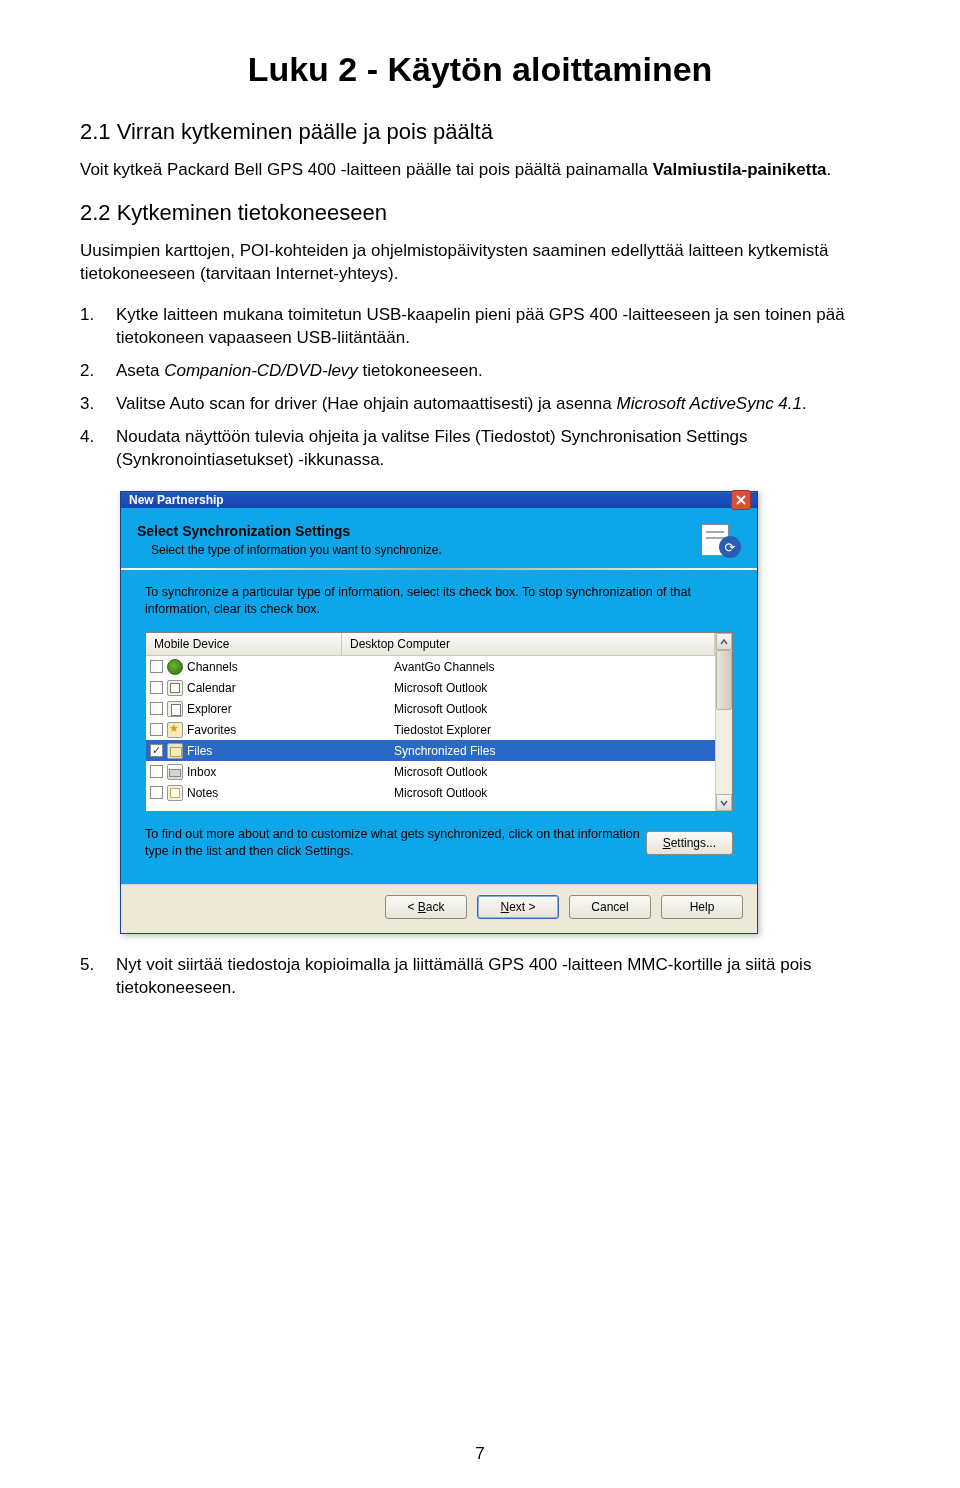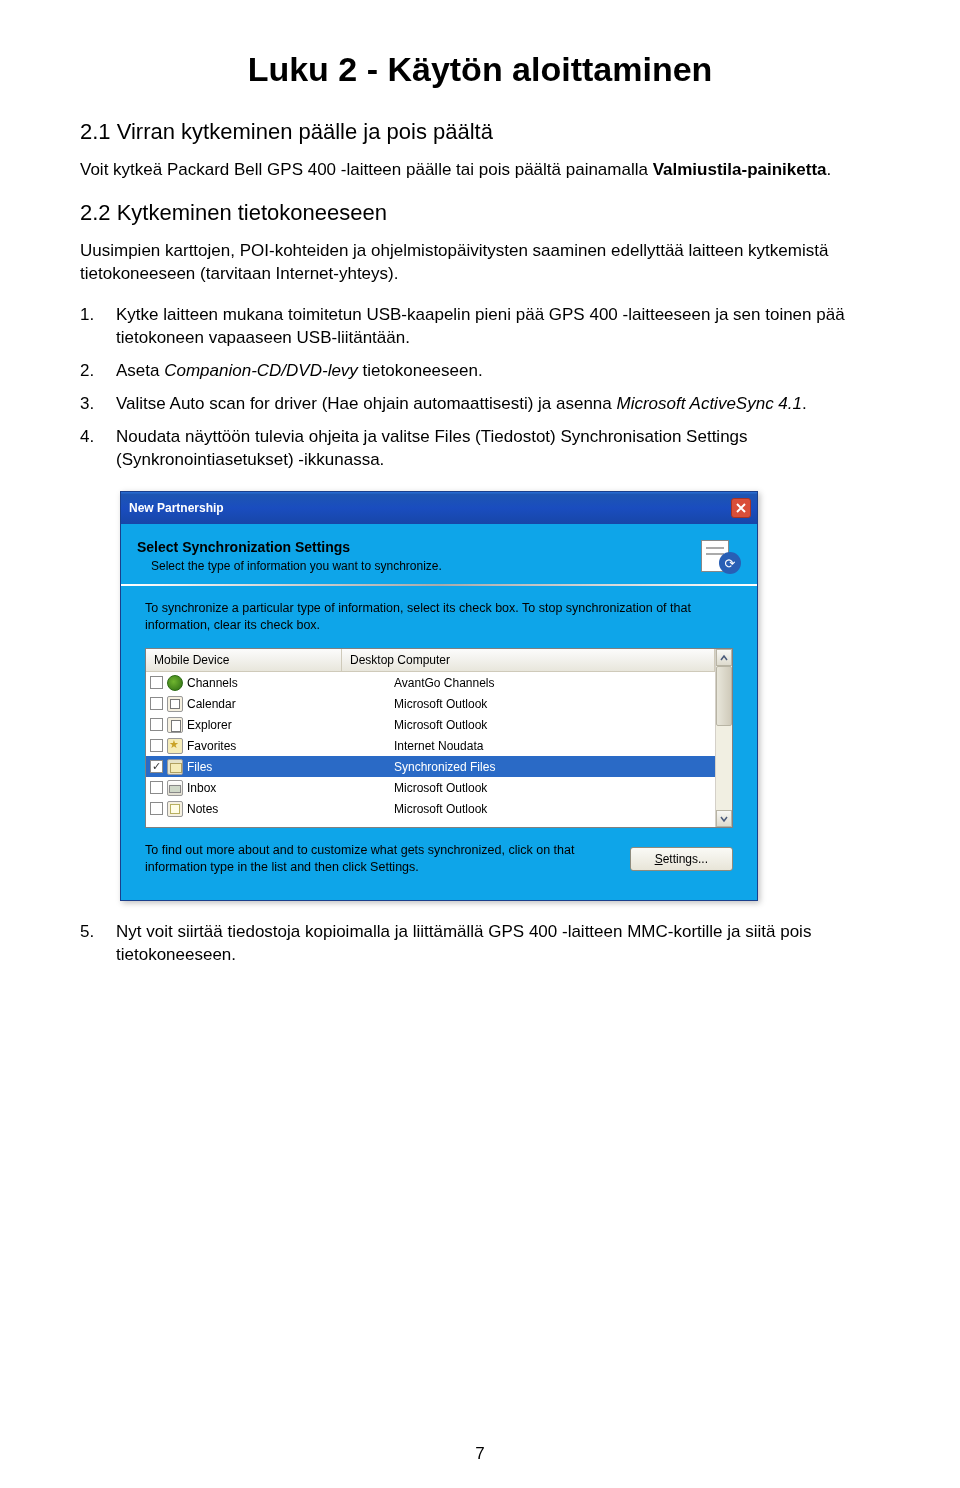--- a/index.html
+++ b/index.html
@@ -56,21 +56,21 @@
     font-family: Tahoma, Arial, sans-serif;
     font-size: 12px;
     box-shadow: 2px 2px 6px rgba(0,0,0,0.25);
   }
   .titlebar {
     display: flex;
     justify-content: space-between;
     align-items: center;
     background: linear-gradient(to bottom, #2a6fd6 0%, #1d55b2 8%, #1a4dbf 50%, #1746a8 100%);
     color: #fff;
-    height: 32px;
+    height: 16px;
     padding: 0 6px 0 8px;
     font-weight: bold;
   }
   .close-btn {
     width: 20px; height: 20px;
     background: #d94f3a;
     border: 1px solid #a63426;
     border-radius: 3px;
     display: flex; align-items: center; justify-content: center;
   }
@@ -237,21 +237,21 @@
   }
   .settings-row .txt {
     flex: 1;
     font-size: 12.5px;
     line-height: 1.35;
   }
   .btn {
     background: linear-gradient(to bottom, #fafaf6, #e8e5d8);
     border: 1px solid #8e8b7d;
     border-radius: 3px;
-    padding: 4px 24px;
+    padding: 4px 16px;
     font-size: 12px;
     min-width: 78px;
     text-align: center;
     font-family: Tahoma, Arial, sans-serif;
   }
   .btn .ul { text-decoration: underline; }
   .dialog-footer {
     background: #ece9d8;
     border-top: 1px solid #d4d0c8;
     padding: 10px 14px 14px 14px;
@@ -357,21 +357,21 @@
                   <span>Explorer</span>
                 </div>
                 <div class="c2">Microsoft Outlook</div>
               </div>
               <div class="lb-row">
                 <div class="c1">
                   <span class="cb"></span>
                   <span class="ico favorites"></span>
                   <span>Favorites</span>
                 </div>
-                <div class="c2">Internet Noudata</div>
+                <div class="c2">Tiedostot Explorer</div>
               </div>
               <div class="lb-row selected">
                 <div class="c1">
                   <span class="cb checked"></span>
                   <span class="ico files"></span>
                   <span>Files</span>
                 </div>
                 <div class="c2">Synchronized Files</div>
               </div>
               <div class="lb-row">
@@ -406,20 +406,26 @@
               </svg>
           </div>
         </div>
       </div>
 
       <div class="settings-row">
         <div class="txt">To find out more about and to customize what gets synchronized, click on that information type in the list and then click Settings.</div>
         <div class="btn"><span class="ul">S</span><span>ettings...</span></div>
       </div>
     </div>
+    <div class="dialog-footer">
+      <div class="btn"><span>&lt; </span><span class="ul">B</span><span>ack</span></div>
+      <div class="btn default"><span class="ul">N</span><span>ext &gt;</span></div>
+      <div class="btn">Cancel</div>
+      <div class="btn">Help</div>
+    </div>
   </div>
 </div>
 
 <ol class="numbered">
   <li>
     <span class="num">5.</span>
     <span>Nyt voit siirtää tiedostoja kopioimalla ja liittämällä GPS 400 -laitteen MMC-kortille ja siitä pois tietokoneeseen.</span>
   </li>
 </ol>
 

